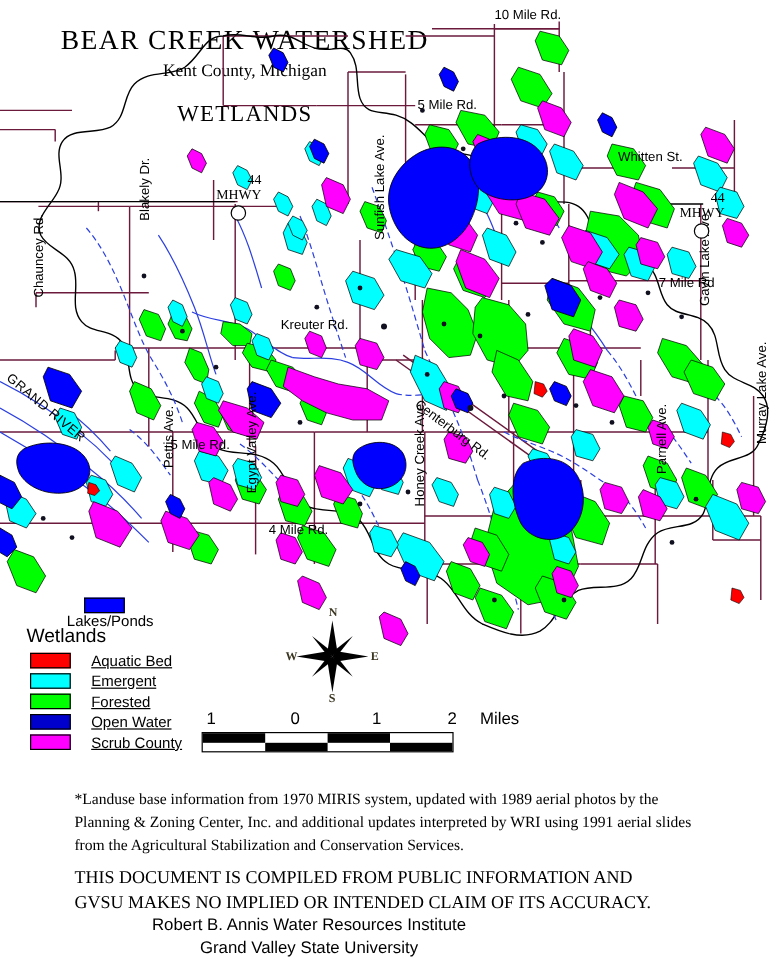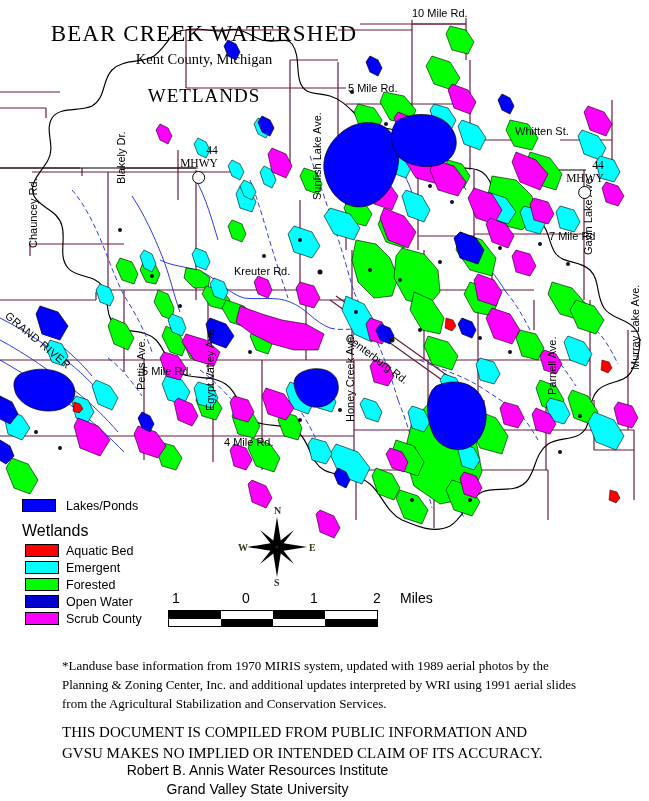--- a/index.html
+++ b/index.html
@@ -24,26 +24,26 @@
   .maplabel.rot90{transform-origin:0 0;transform:rotate(-90deg);}
   .maplabel.rot-diag{transform-origin:0 0;transform:rotate(37deg);}
   .hwy-marker{position:absolute;text-align:right;font-family:Liberation Serif, serif;
               font-size:11.5px;line-height:1.15;white-space:nowrap;}
   .hwy-circle{width:13px;height:13px;border:1.4px solid #000;border-radius:50%;
               background:#fff;margin:1px auto 0 auto;box-sizing:border-box;}
 
   
   #legend{position:absolute;left:22px;top:498px;}
   .legend-row{display:flex;align-items:center;height:15px;margin-bottom:2px;}
-  .legend-row.lakes{margin-bottom:9px;}
+  .legend-row.lakes{margin-bottom:9px;flex-direction:column;}
   .swatch{width:34px;height:13px;border:1px solid #000;box-sizing:border-box;flex:0 0 auto;}
   .legend-label{margin-left:10px;font-size:12.5px;font-family:"Liberation Sans",sans-serif;}
   #legend-heading{font-size:16px;font-family:"Liberation Sans",sans-serif;margin:0 0 3px 0;}
   #wetland-rows{margin-left:3px;}
-  #wetland-rows .legend-label{margin-left:7px;}
+  #wetland-rows .legend-label{margin-left:17px;text-decoration:underline;}
 
   
   #compass{position:absolute;left:237px;top:503px;width:80px;height:84px;}
   .compass-letter{position:absolute;font-family:"Liberation Serif",serif;
                   font-size:10px;font-weight:bold;color:#3a3520;}
 
   
   #scalebar{position:absolute;left:168px;top:590px;width:290px;}
   #scale-numbers{position:relative;height:18px;}
   .scale-num{position:absolute;top:0;font-size:14px;font-family:"Liberation Sans",sans-serif;}

